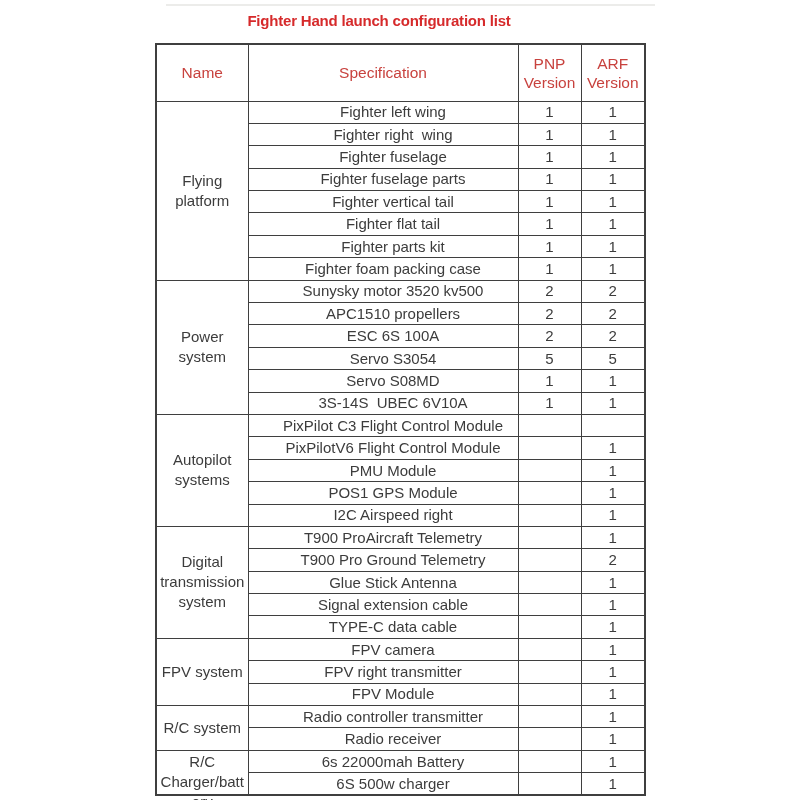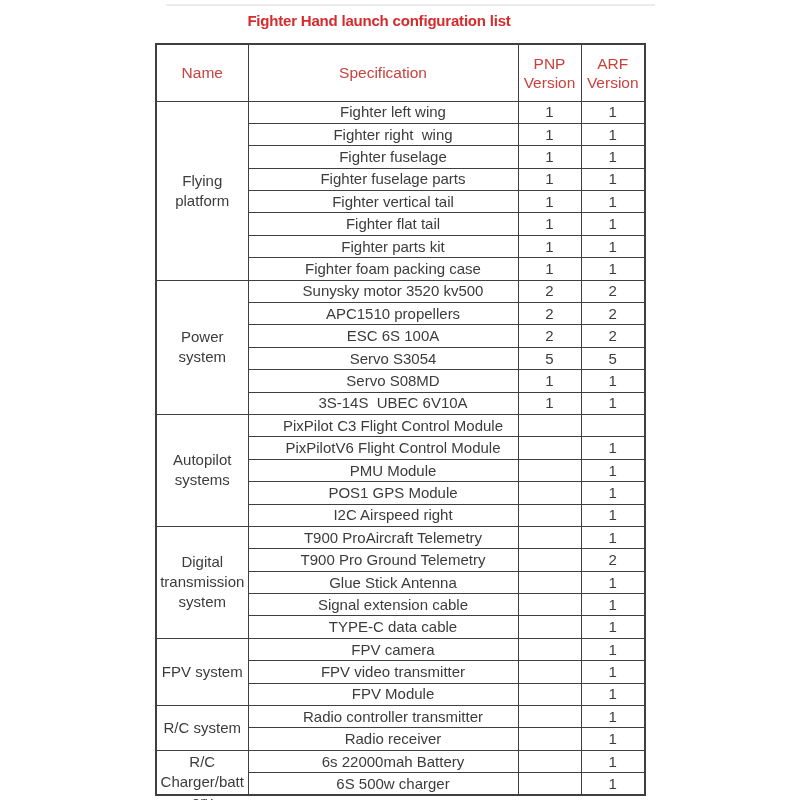--- a/index.html
+++ b/index.html
@@ -236,21 +236,21 @@
       </tr>
       <tr>
         <td class="name-cell" rowspan="3" data-group-index="4">
           <div class="group-label">FPV system</div>
         </td>
         <td class="spec-cell">FPV camera</td>
         <td class="qty-cell"></td>
         <td class="qty-cell">1</td>
       </tr>
       <tr>
-        <td class="spec-cell">FPV video transmitter</td>
+        <td class="spec-cell">FPV right transmitter</td>
         <td class="qty-cell"></td>
         <td class="qty-cell">1</td>
       </tr>
       <tr>
         <td class="spec-cell">FPV Module</td>
         <td class="qty-cell"></td>
         <td class="qty-cell">1</td>
       </tr>
       <tr>
         <td class="name-cell" rowspan="2" data-group-index="5">

